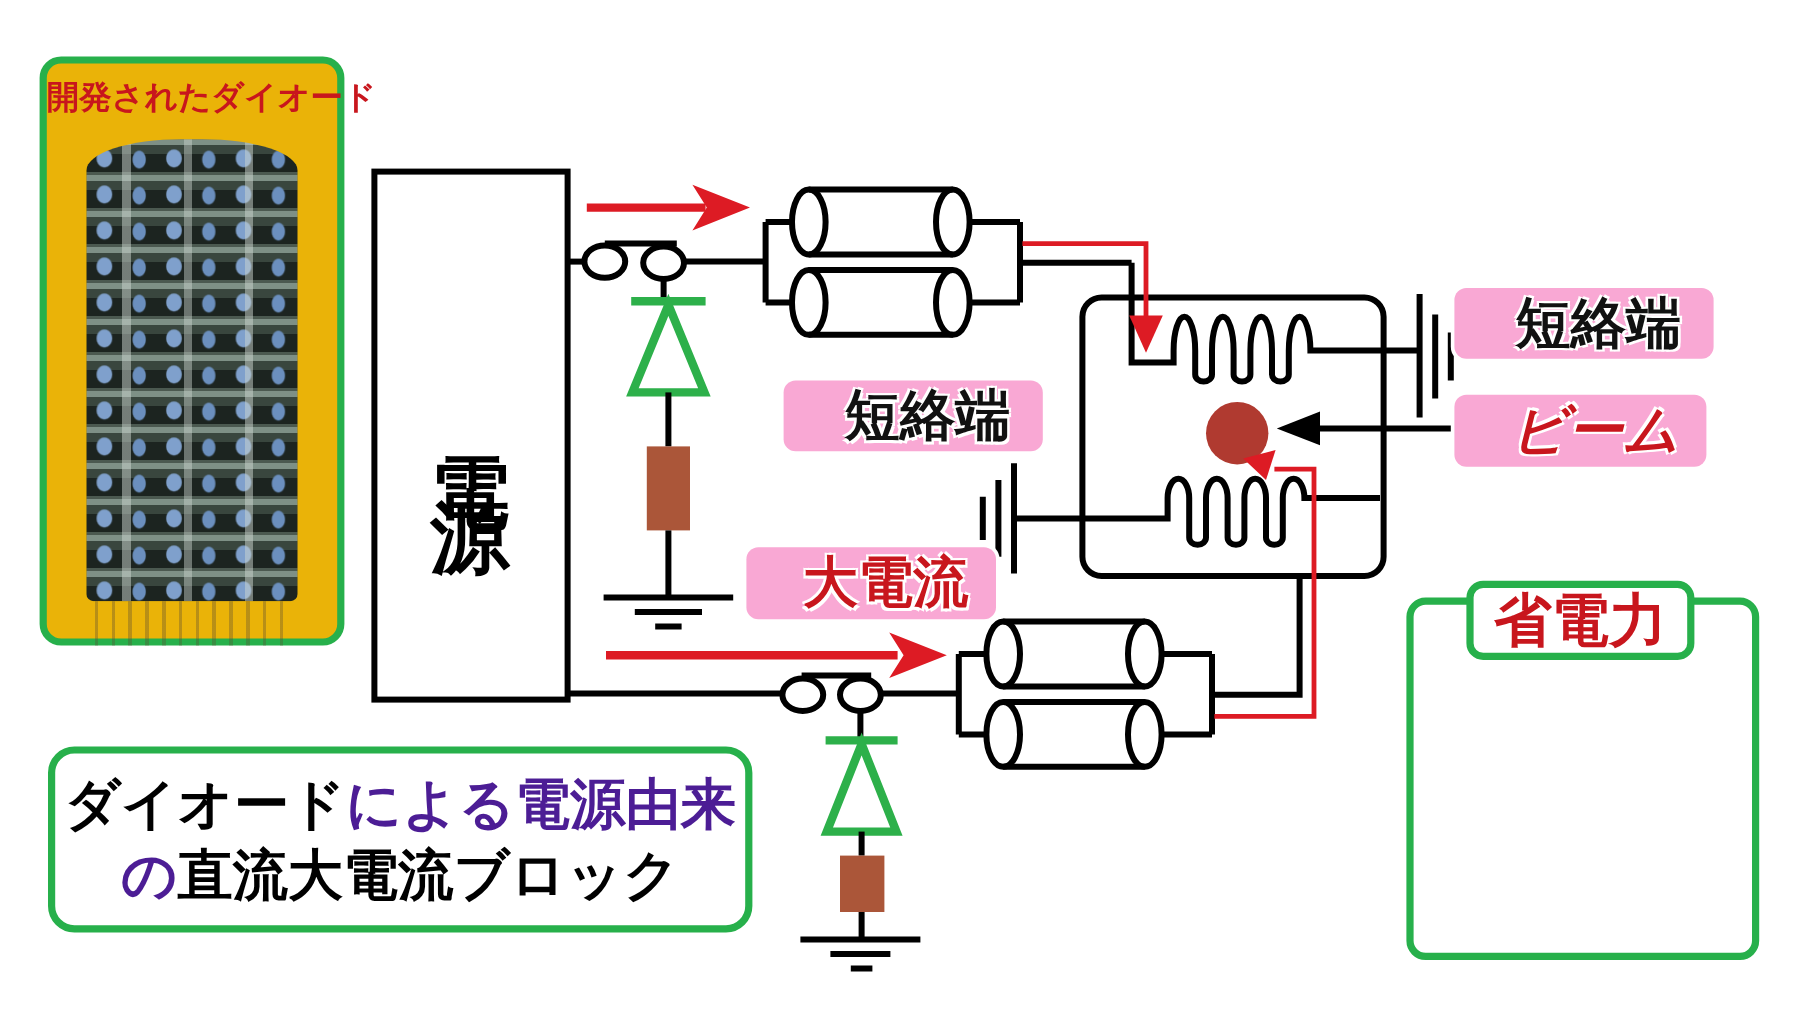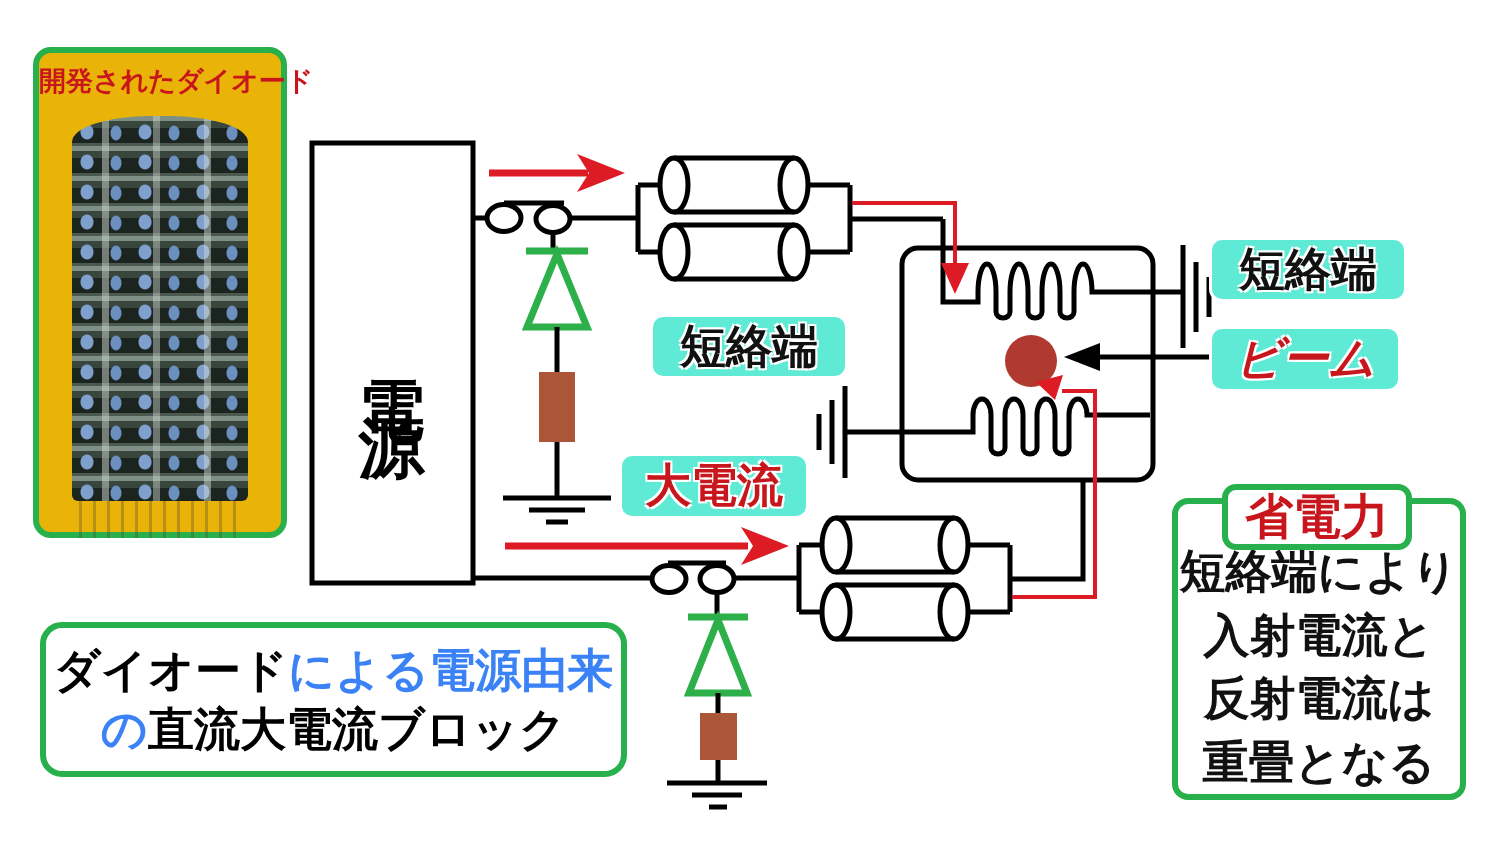--- a/index.html
+++ b/index.html
@@ -43,38 +43,39 @@
   }
   
   .power-label{
     left:312px;top:143px;width:161px;height:440px;
     display:flex;align-items:center;justify-content:center;
     writing-mode:vertical-rl;text-orientation:upright;letter-spacing:0.55em;
     font-size:66px;font-weight:bold;color:#000;
   }
   
   .chip{
-    background:#5eead4;border-radius:10px;display:flex;align-items:center;justify-content:center;
+    background:#f9a8d4;border-radius:10px;display:flex;align-items:center;justify-content:center;
     font-weight:bold;font-size:46px;white-space:nowrap;box-shadow:0 0 0 3px #fff;
     text-shadow:-2px -2px 0 #fff,2px -2px 0 #fff,-2px 2px 0 #fff,2px 2px 0 #fff;
+    padding-left:24px;
   }
   .chip.black{color:#111;}
   .chip.red{color:#c8161d;}
   .chip-tl{left:653px;top:317px;width:192px;height:59px;}
   .chip-cur{left:622px;top:456px;width:184px;height:60px;}
   .chip-tr{left:1212px;top:240px;width:192px;height:59px;}
   .chip-beam{left:1212px;top:329px;width:186px;height:60px;font-style:italic;}
   
   .note-box{
     left:40px;top:622px;width:587px;height:155px;border:6px solid #27b04b;border-radius:22px;
     background:#fff;box-sizing:border-box;display:flex;flex-direction:column;align-items:center;justify-content:center;
     font-size:46px;font-weight:bold;line-height:1.28;white-space:nowrap;
   }
   .note-box .red{color:#000000;}
-  .note-box .black{color:#3b82f6;}
+  .note-box .black{color:#4c1d95;}
   
   .save-box{
     left:1172px;top:498px;width:294px;height:302px;border:6px solid #27b04b;border-radius:16px;
     background:#fff;box-sizing:border-box;
   }
   .save-title{
     left:1222px;top:464px;width:190px;height:66px;border:6px solid #27b04b;border-radius:14px;
     background:#fff;box-sizing:border-box;display:flex;align-items:center;justify-content:center;
     color:#c8161d;font-size:48px;font-weight:bold;z-index:5;white-space:nowrap;margin-top:20px;
   }
@@ -205,20 +206,14 @@
   <div class="abs chip black chip-tr">短絡端</div>
   <div class="abs chip red chip-beam">ビーム</div>
 
   <div class="abs note-box">
     <div><span class="red">ダイオード</span><span class="black">による電源由来</span></div>
     <div><span class="black">の</span><span class="red">直流大電流ブロック</span></div>
   </div>
 
   <div class="abs save-box"></div>
   <div class="abs save-title">省電力</div>
-  <div class="abs save-lines">
-    <div>短絡端により</div>
-    <div>入射電流と</div>
-    <div>反射電流は</div>
-    <div>重畳となる</div>
-  </div>
 
 </div>
 
 </body></html>

